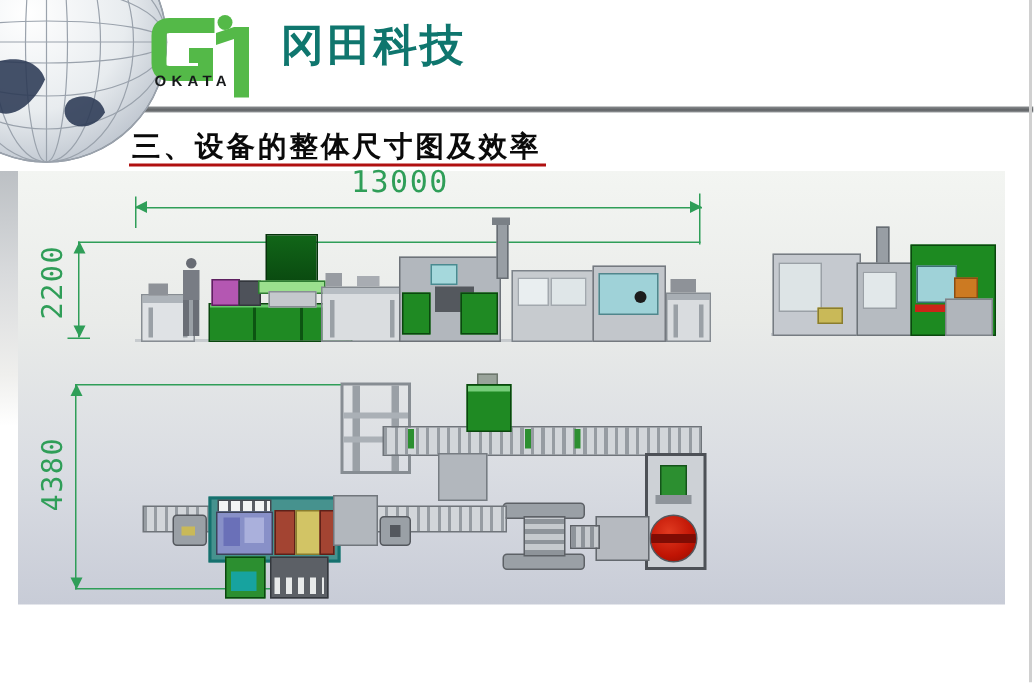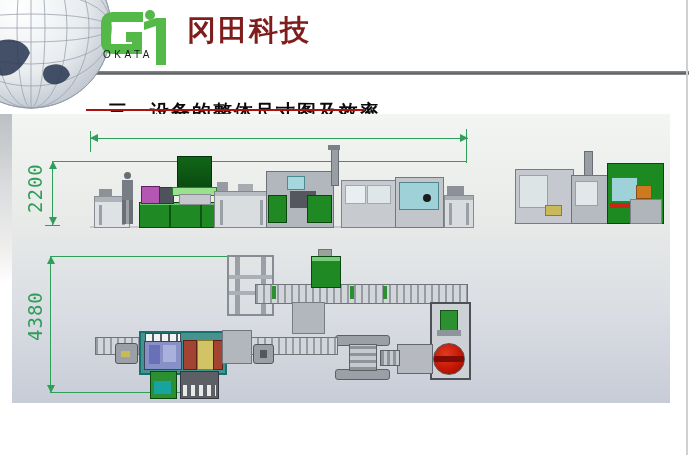--- a/index.html
+++ b/index.html
@@ -20,23 +20,23 @@
   .vtext{transform:rotate(-90deg);transform-origin:left top;white-space:nowrap;}
   .dimline{background:var(--dimgreen);}
   .ar-l{width:0;height:0;border:4px solid transparent;border-left:0;border-right:8px solid var(--dimgreen);}
   .ar-r{width:0;height:0;border:4px solid transparent;border-right:0;border-left:8px solid var(--dimgreen);}
   .ar-u{width:0;height:0;border:4px solid transparent;border-top:0;border-bottom:8px solid var(--dimgreen);}
   .ar-d{width:0;height:0;border:4px solid transparent;border-bottom:0;border-top:8px solid var(--dimgreen);}
   .conv{background:repeating-linear-gradient(90deg,#969ca2 0 2px,#d2d6da 2px 7px);border:1px solid #6f747a;}
   .canvasbg{
     background:linear-gradient(180deg,#f3f5f2 0%,#e9ebe9 35%,#d9dce2 70%,#c8ccd7 100%);
   }
-  .brand-cn{font-weight:bold;color:#7f1d1d;font-size:29px;letter-spacing:2px;}
+  .brand-cn{font-weight:bold;color:#0f766e;font-size:29px;letter-spacing:2px;}
   .brand-en{color:#9aa0a4;font-size:8.5px;letter-spacing:3.2px;font-weight:bold;}
-  .okata-small{color:#16181a;font-size:10px;font-weight:normal;letter-spacing:3.5px;}
+  .okata-small{color:#16181a;font-size:10px;font-weight:bold;letter-spacing:3.5px;}
   .page-title{font-weight:bold;color:#0a0a0a;font-size:19px;letter-spacing:2px;}
 </style>
 </head>
 <body>
 
 <div class="a" style="left:0;top:0;width:689px;height:455px;">
 
   <div class="a" style="left:0;top:0;width:689px;height:75px;background:#fff;">
     <div class="a" style="left:0;top:71px;width:689px;height:4px;background:linear-gradient(180deg,#8a8d90,#5f6265 60%,#9a9da0);"></div>
   </div>
@@ -72,27 +72,28 @@
 
   <svg class="a" style="left:97px;top:7px;" width="95" height="60" viewBox="0 0 95 60">
     <path d="M46 10 H16 Q9 10 9 17 V35 Q9 42 16 42 H40 V30 H29" fill="none" stroke="#54b948" stroke-width="10"></path>
     <circle cx="53" cy="8" r="5" fill="#54b948"></circle>
     <rect x="59" y="11" width="10" height="47" fill="#54b948"></rect>
     <path d="M59 11 L47 15 L47 23 L59 19 Z" fill="#54b948"></path>
   </svg>
   <div class="a okata-small" style="left:103px;top:49px;">OKATA</div>
   <div class="a brand-cn" style="left:187px;top:11px;">冈田科技</div>
 
-  <div class="a page-title" style="left:88px;top:99px;margin-left:20px;">三、设备的整体尺寸图及效率</div>
+  <div class="a page-title" style="left:88px;top:85px;">三、设备的整体尺寸图及效率</div>
   <div class="a" style="left:86px;top:109px;width:278px;height:2px;background:#b01010;"></div>
 
   <div class="a" style="left:0;top:114px;width:12px;height:170px;background:linear-gradient(180deg,#bcc0c4 0%,#d8dadc 40%,#efefed 80%,#ffffff 100%);"></div>
 
   <div class="a canvasbg" style="left:12px;top:114px;width:658px;height:289px;"></div>
 
+  <div class="a dim" style="left:234px;top:111px;font-size:20px;">13000</div>
   <div class="a dimline" style="left:90px;top:138px;width:378px;height:1px;"></div>
   <div class="a ar-l" style="left:90px;top:134px;"></div>
   <div class="a ar-r" style="left:460px;top:134px;"></div>
   <div class="a dimline" style="left:90px;top:131px;width:1px;height:21px;"></div>
   <div class="a dimline" style="left:466px;top:129px;width:1px;height:34px;"></div>
 
   <div class="a dim vtext" style="left:26px;top:213px;font-size:19px;">2200</div>
   <div class="a dimline" style="left:52px;top:161px;width:1px;height:64px;"></div>
   <div class="a dimline" style="left:52px;top:161px;width:415px;height:1px;"></div>
   <div class="a dimline" style="left:45px;top:225px;width:15px;height:1px;"></div>

